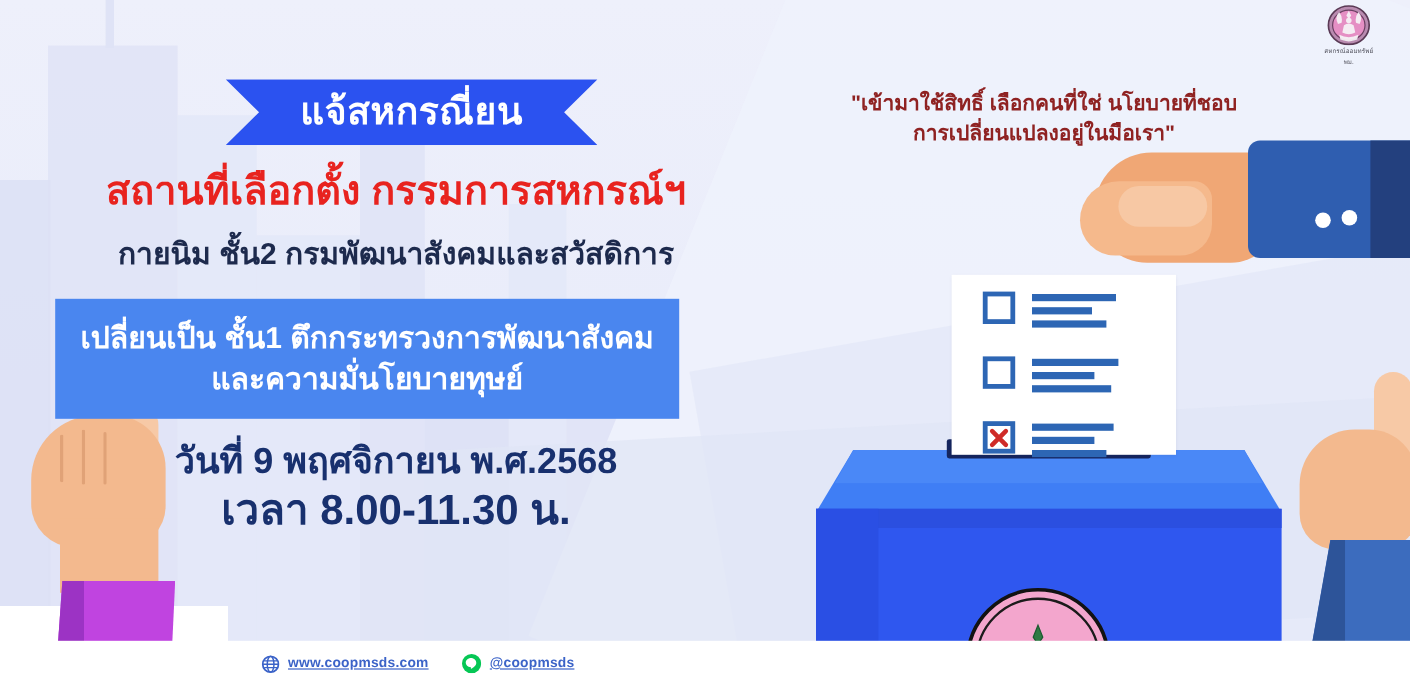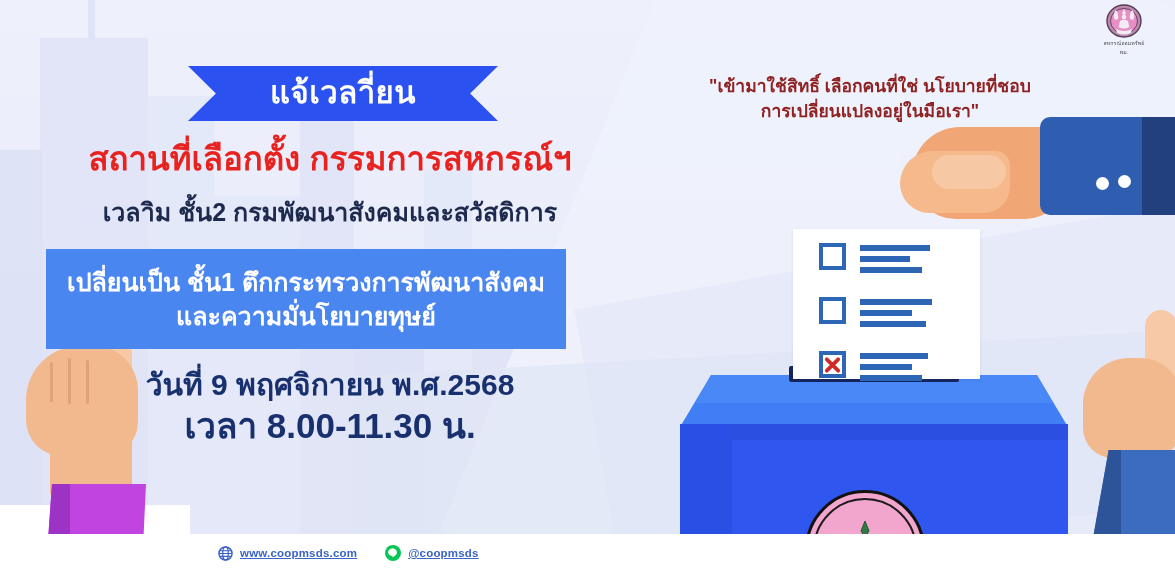--- a/index.html
+++ b/index.html
@@ -385,26 +385,26 @@
         <path d="M14 25 q8 4 16 0 l-1 4 q-7 3 -14 0 Z"></path>
       </g>
     </svg>
     <div class="logo-caption">สหกรณ์ออมทรัพย์</div>
     <div class="logo-caption">พม.</div>
   </div>
 
   <div class="left-col">
 
     <div class="ribbon-inner">
-      <span class="ribbon-text">แจ้เวลาี่ยน</span>
+      <span class="ribbon-text">แจ้สหกรณี่ยน</span>
     </div>
 
     <div class="headline">สถานที่เลือกตั้ง กรรมการสหกรณ์ฯ</div>
 
-    <div class="subline">เวลาิม ชั้น2 กรมพัฒนาสังคมและสวัสดิการ</div>
+    <div class="subline">กายนิม ชั้น2 กรมพัฒนาสังคมและสวัสดิการ</div>
 
     <div class="bluebox">
       <div class="bline">เปลี่ยนเป็น ชั้น1 ตึกกระทรวงการพัฒนาสังคม</div>
       <div class="bline">และความมั่นโยบายทุษย์</div>
     </div>
 
     <div class="datewrap">
       <div class="date-line">วันที่ 9 พฤศจิกายน พ.ศ.2568</div>
       <div class="time-line">เวลา 8.00-11.30 น.</div>
     </div>

